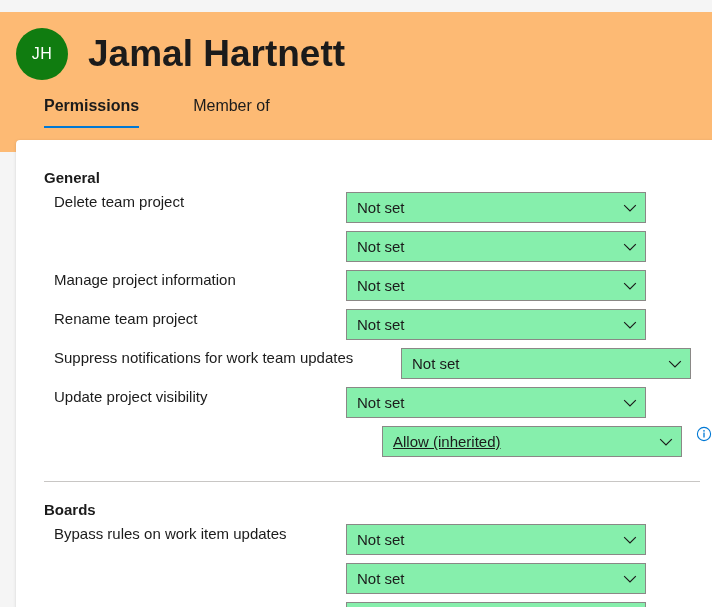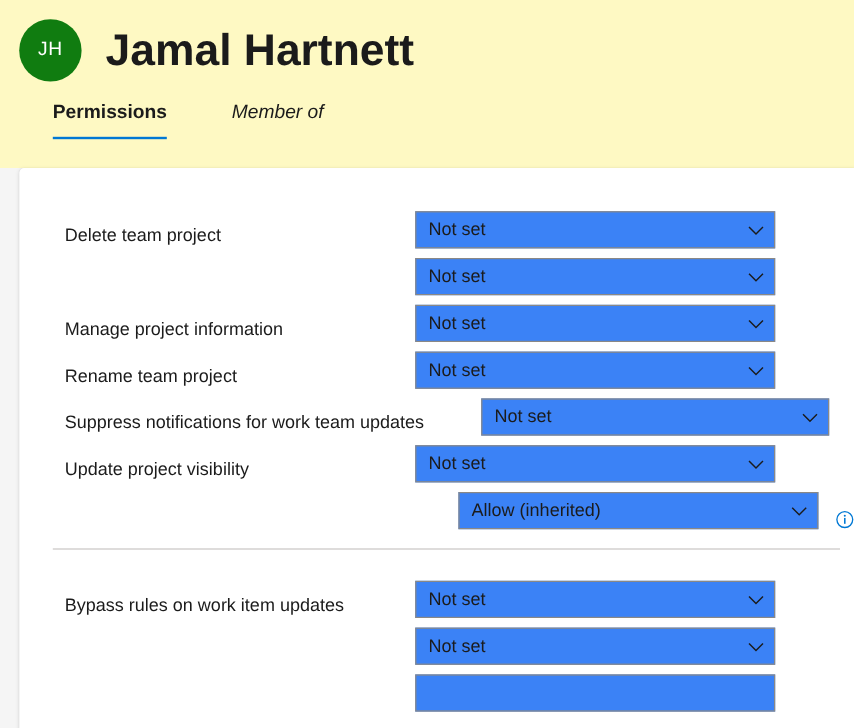--- a/index.html
+++ b/index.html
@@ -7,22 +7,22 @@
     width:712px;height:607px;overflow:hidden;
     background:#f5f5f5;
     font-family:"Liberation Sans","DejaVu Sans",sans-serif;
     color:#1b1b1b;
     -webkit-font-smoothing:antialiased;
   }
   .page{position:relative;width:712px;height:607px;}
 
   
   .header{
-    position:absolute;left:0;top:0;width:712px;height:140px;
-    background:#fef9c3;
+    position:absolute;left:0;top:12px;width:712px;height:140px;
+    background:#fdba74;
   }
   .identity{
     position:absolute;left:16px;top:16px;
     display:flex;align-items:center;
   }
   .avatar{
     width:52px;height:52px;border-radius:50%;
     background:#107c10;
     display:flex;align-items:center;justify-content:center;
     color:#ffffff;font-size:16px;letter-spacing:.5px;
@@ -49,21 +49,21 @@
     color:#1b1b1b;
     white-space:nowrap;
     cursor:pointer;
     margin-left:28px;
   }
   .tab.active{font-weight:700;}
   .tab.active:after{
     content:"";position:absolute;left:0;bottom:0;
     width:100%;height:2px;background:#0078d4;
   }
-  .tab.inactive{font-weight:400;color:#1b1b1b;font-style:italic;}
+  .tab.inactive{font-weight:400;color:#1b1b1b;}
 
   
   .card{
     position:absolute;left:16px;top:140px;
     width:696px;height:467px;
     background:#ffffff;
     border-radius:4px 0 0 0;
     box-shadow:0 .3px .9px rgba(0,0,0,.10), 0 1.6px 3.6px rgba(0,0,0,.12);
     overflow:hidden;
   }
@@ -78,38 +78,38 @@
     padding:0 0 4px 28px;
   }
   .section-sep{
     height:1px;background:#c8c6c4;
     margin:16px 12px 18px 28px;
   }
 
   .rows{padding:0 0 0 28px;}
 
   .row{
-    display:flex;align-items:flex-end;
+    display:flex;align-items:flex-start;
     height:39px;
     position:relative;
   }
   .row-label{
     font-size:15px;line-height:20px;
     color:#1b1b1b;
     white-space:nowrap;
     padding-left:10px;
     flex:0 0 auto;
   }
   .spacer{flex:1 1 auto;min-width:6px;}
 
   .dd{
     box-sizing:border-box;
     width:300px;height:31px;
     border:1px solid #8a8886;
-    background:#3b82f6;
+    background:#86efac;
     display:flex;align-items:center;
     padding:0 8px 0 10px;
     cursor:pointer;
     flex:0 0 auto;
   }
   .dd-wide{width:290px;}
   .dd-value{
     font-size:15px;line-height:19px;color:#1b1b1b;
     white-space:nowrap;overflow:hidden;text-overflow:ellipsis;
     flex:1 1 auto;
@@ -122,21 +122,21 @@
 
   .info-icon{
     flex:0 0 auto;
     width:16px;height:16px;margin-left:14px;
     display:block;cursor:pointer;
   }
   .info-icon svg{display:block;}
 
   
   .row.std .dd{margin-right:66px;}
-  .row.info-row .dd{margin-right:0;}
+  .row.info-row .dd{margin-right:0;text-decoration:underline;}
   .row.wide .dd{margin-right:21px;}
 </style>
 </head>
 <body>
 
 <div class="page">
 
   <div class="header">
 
     <div class="identity">
@@ -153,20 +153,21 @@
       <div class="tab inactive">
         <span>Member of</span>
       </div>
     </div>
 
   </div>
 
   <div class="card">
     <div class="card-inner" id="sections-host">
         <div class="section">
+          <div class="section-title">General</div>
           <div class="rows">
             <div class="row std">
               <div class="row-label">Delete team project</div>
               <div class="spacer"></div>
               <div class="dd">
                 <span class="dd-value">Not set</span>
                 <span class="chev">
                   <svg viewBox="0 0 14 14" width="14" height="14" aria-hidden="true">
                     <path d="M1.6 4.6 L7 10 L12.4 4.6" fill="none" stroke="#1b1b1b" stroke-width="1.2" stroke-linecap="square"></path>
                   </svg>
@@ -247,20 +248,21 @@
                   <circle cx="8" cy="8" r="6.6" fill="none" stroke="#0078d4" stroke-width="1.1"></circle>
                   <circle cx="8" cy="4.8" r="0.85" fill="#0078d4"></circle>
                   <rect x="7.35" y="6.6" width="1.3" height="4.9" fill="#0078d4"></rect>
                 </svg>
               </span>
             </div>
           </div>
         </div>
         <div class="section-sep"></div>
         <div class="section">
+          <div class="section-title">Boards</div>
           <div class="rows">
             <div class="row std">
               <div class="row-label">Bypass rules on work item updates</div>
               <div class="spacer"></div>
               <div class="dd">
                 <span class="dd-value">Not set</span>
                 <span class="chev">
                   <svg viewBox="0 0 14 14" width="14" height="14" aria-hidden="true">
                     <path d="M1.6 4.6 L7 10 L12.4 4.6" fill="none" stroke="#1b1b1b" stroke-width="1.2" stroke-linecap="square"></path>
                   </svg>

